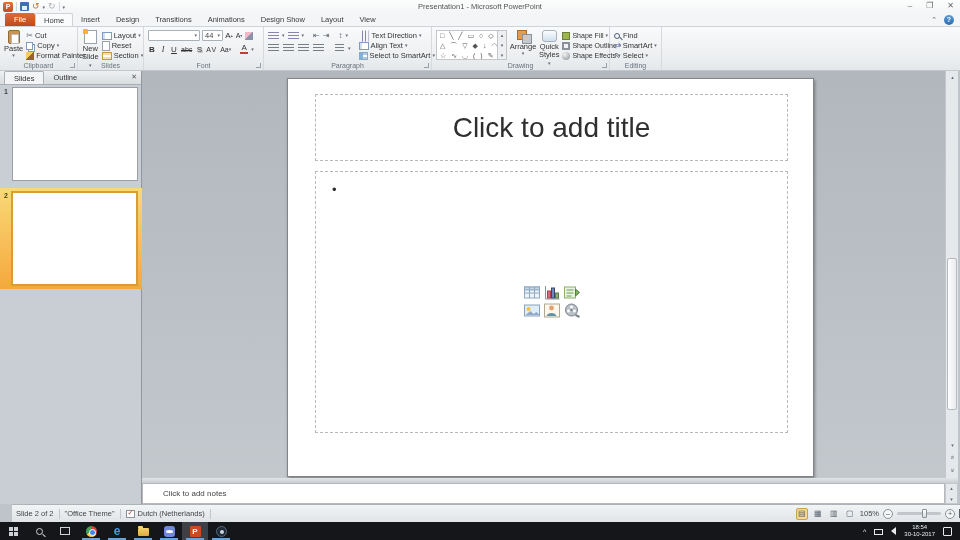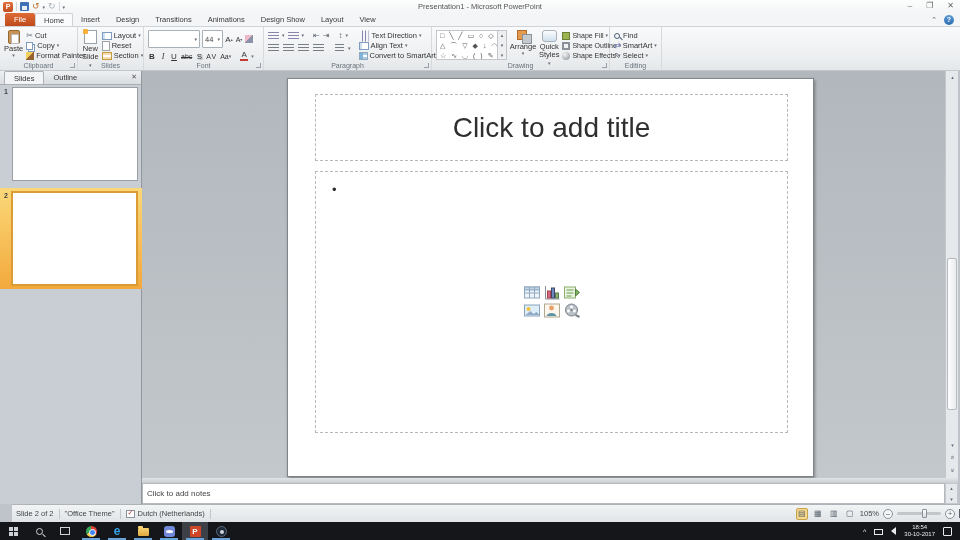--- a/index.html
+++ b/index.html
@@ -46,21 +46,21 @@
 .ic-paste{width:12px;height:14px;background:#c9935a;border:1px solid #96692f;border-radius:2px;position:relative;margin-bottom:1px}
 .ic-paste::after{content:"";position:absolute;left:2px;top:3px;width:6px;height:8px;background:#fff;border:1px solid #bbb}
 .ic-cut{font-size:8px;color:#6b7684;line-height:8px}
 .ic-copy{width:7px;height:8px;background:#fff;border:1px solid #7f9cc0;box-shadow:2px 2px 0 -1px #fff,2px 2px 0 0 #7f9cc0;margin-right:2px}
 .ic-fp{width:8px;height:8px;background:linear-gradient(135deg,#f0cf5c 45%,#97642f 45%)}
 .ic-newslide{width:13px;height:14px;background:#fff;border:1px solid #9aa2aa;position:relative;margin-bottom:1px}
 .ic-newslide::before{content:"";position:absolute;left:-2px;top:-2px;width:5px;height:5px;background:#f5b13a;border-radius:1px}
 .ic-layout{width:10px;height:8px;border:1px solid #7f9cc0;background:linear-gradient(90deg,#cfe0f0 30%,#fff 30%)}
 .ic-reset{width:8px;height:10px;background:#fff;border:1px solid #9aa2aa}
 .ic-section{width:10px;height:8px;border:1px solid #c59a3a;background:repeating-linear-gradient(#f6ddb0 0 2px,#fff 2px 4px)}
-.combo{height:11px;border:1px solid #a8b0b8;background:#fff;border-radius:1px;display:flex;align-items:center;justify-content:space-between;padding:8px 2px;font-size:7.5px;color:#444}
+.combo{height:11px;border:1px solid #a8b0b8;background:#fff;border-radius:1px;display:flex;align-items:center;justify-content:space-between;padding:1px 2px;font-size:7.5px;color:#444}
 .fbtn{min-width:8px;height:10px;display:flex;align-items:center;justify-content:center;font-size:8px;color:#333}
 .tinyup{font-size:4px;vertical-align:top;color:#556}
 .fontcolor{border-bottom:2px solid #c33c2e;line-height:8px}
 .lines{width:11px;height:8px;background:repeating-linear-gradient(to bottom,#8a84ad 0 1px,transparent 1px 3px)}
 .lines.gray{background:repeating-linear-gradient(to bottom,#777e86 0 1px,transparent 1px 3px)}
 .lines.sm{width:9px}
 .pglyph{font-size:8px;color:#5c6670;line-height:9px}
 .shapesbox{width:62px;height:30px;background:#fff;border:1px solid #c2c6ca;font-size:7px;line-height:10px;color:#555;padding-left:3px;letter-spacing:1.5px;overflow:hidden;white-space:nowrap}
 .shsc{width:9px;height:30px;border:1px solid #c2c6ca;border-left:none;background:#edeff1;display:flex;flex-direction:column;align-items:center;justify-content:space-between;font-size:5px;color:#667;padding:1px 0}
 .ic-arrange{width:13px;height:12px;position:relative;margin-bottom:1px}
@@ -98,21 +98,21 @@
 .cicons{position:absolute;left:50%;top:113px;transform:translateX(-50%);display:grid;grid-template-columns:repeat(3,17px);gap:3px}
 .cicons svg{display:block}
 
 
 .vscroll{position:absolute;left:945px;top:71px;width:13px;height:407px;background:#e6e9eb;border-left:1px solid #c4c8cc}
 .vs-btn{position:absolute;left:0;width:13px;height:11px;display:flex;align-items:center;justify-content:center;font-size:5px;color:#667}
 .vs-thumb{position:absolute;left:1px;top:187px;width:10px;height:152px;background:linear-gradient(90deg,#fdfdfd,#e9ebee);border:1px solid #b6babf;border-radius:2px}
 .vs-dbl{position:absolute;left:0;width:13px;height:10px;display:flex;align-items:center;justify-content:center;font-size:7px;color:#556}
 .rot90{display:inline-block;transform:rotate(90deg)}
 .splitter{position:absolute;left:142px;top:478px;width:816px;height:5px;background:linear-gradient(#e2e5e8,#c9cdd1)}
-.notes{position:absolute;left:142px;top:483px;width:803px;height:21px;background:#fff;border:1px solid #b5b9bd;display:flex;align-items:center;padding-left:4px;font-size:8px;color:#444}
+.notes{position:absolute;left:142px;top:483px;width:803px;height:21px;background:#fff;border:1px solid #b5b9bd;display:flex;align-items:center;padding-left:20px;font-size:8px;color:#444}
 .nscroll{position:absolute;left:945px;top:483px;width:13px;height:21px;background:#e6e9eb;border:1px solid #c4c8cc;display:flex;flex-direction:column;align-items:center;justify-content:space-between;font-size:5px;color:#667;padding:1px 0}
 
 
 .statusbar{position:absolute;left:12px;top:504px;width:960px;height:18px;background:linear-gradient(#f2f4f5,#e0e4e7);border-top:1px solid #aeb3b8;display:flex;align-items:center;padding:0 4px;font-size:7.5px;color:#444}
 .ssep{width:1px;height:10px;background:#c3c7cb;margin:0 5px}
 .spell{width:9px;height:8px;background:#fff;border:1px solid #8a9199;position:relative;margin-right:3px}
 .spell::after{content:"✓";position:absolute;left:1px;top:-2px;font-size:7px;color:#b33}
 .sb-right{margin-left:auto;display:flex;align-items:center;gap:4px}
 .viewbtn{width:12px;height:12px;display:flex;align-items:center;justify-content:center;font-size:8px;color:#55606a;border-radius:2px}
 .viewbtn.active{background:#f6d98c;border:1px solid #c8a34e}
@@ -319,21 +319,21 @@
             <span>Text Direction</span>
             <span class="dd">▾</span>
           </div>
           <div class="sbtn">
             <span class="ic ic-layout"></span>
             <span>Align Text</span>
             <span class="dd">▾</span>
           </div>
           <div class="sbtn">
             <span class="ic ic-sq3"></span>
-            <span>Convert to SmartArt</span>
+            <span>Select to SmartArt</span>
             <span class="dd">▾</span>
           </div>
         </div>
       </div>
       <div class="rg-label">Paragraph</div>
       <span class="dlg"></span>
     </div>
 
     <div class="rgroup" style="width:178px">
       <div class="rg-body">

